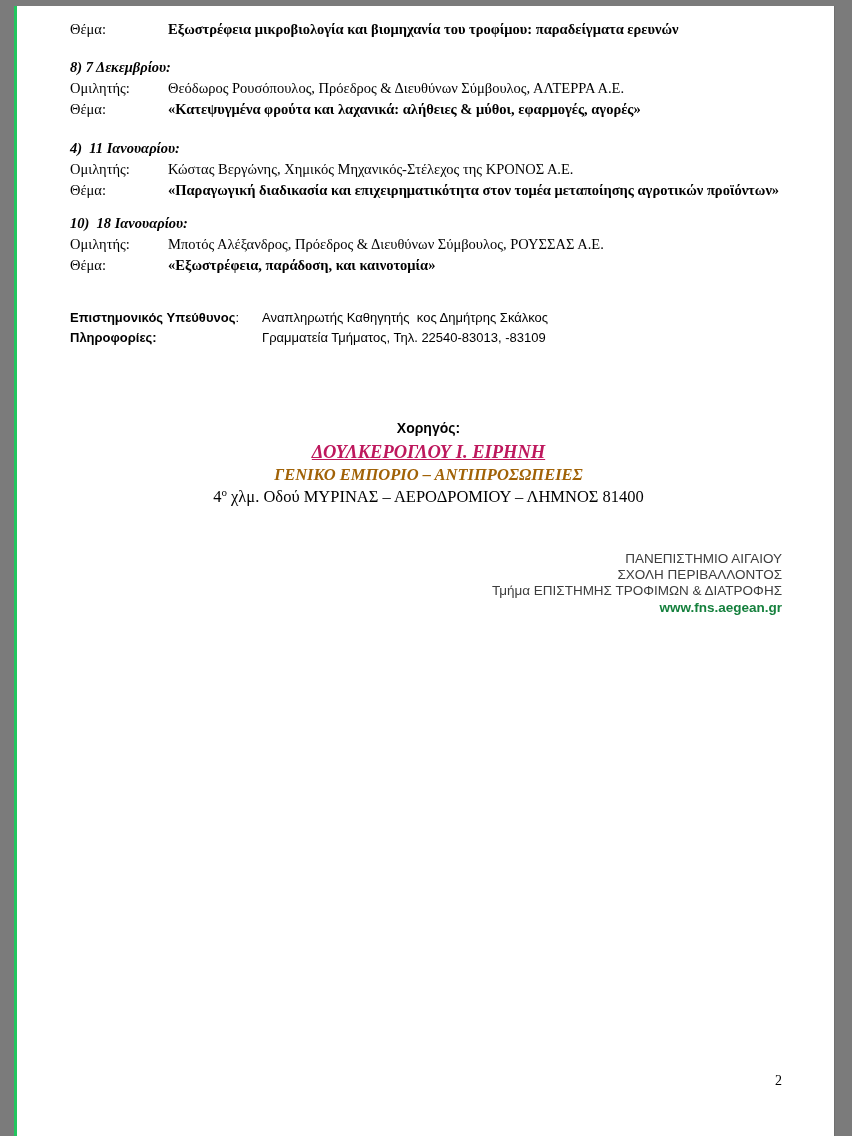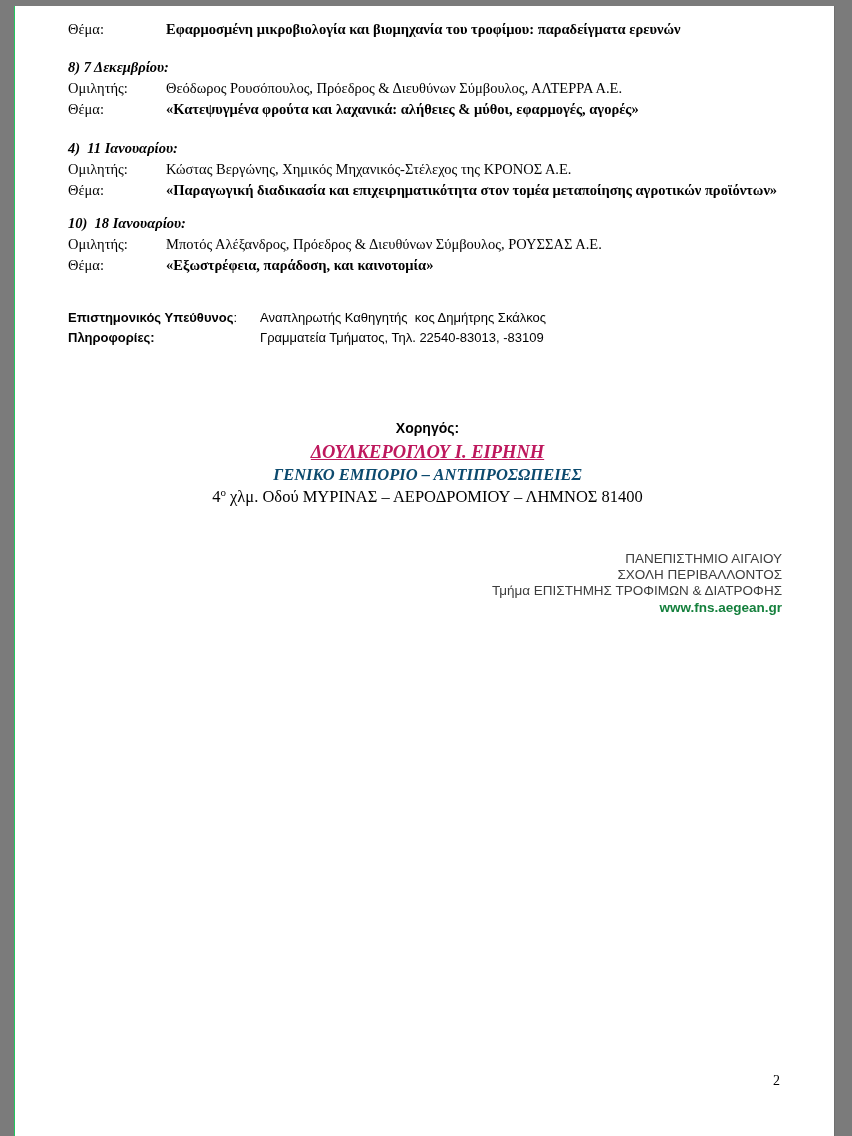--- a/index.html
+++ b/index.html
@@ -18,21 +18,21 @@
     background: #7b7b7b;
   }
   .page {
     position: absolute;
     left: 14px;
     top: 6px;
     width: 821px;
     height: 1130px;
     background: #ffffff;
     border-right: 1px solid #6f6f6f;
-    border-left: 1px solid #22c55e;
+    border-left: 3px solid #22c55e;
     box-sizing: border-box;
     color: #000000;
   }
   .content {
     padding: 13px 47px 0 53px;
   }
   
   .listing {
     font-size: 14.5px;
     line-height: 21px;
@@ -121,21 +121,21 @@
 <body>
 
 <div class="viewport">
   <div class="page">
     <div class="content">
 
       <div class="listing">
 
         <div class="lrow">
           <span>Θέμα:</span>
-          <span class="val b">Εφαρμοσμένη μικροβιολογία και βιομηχανία του τροφίμου: παραδείγματα ερευνών</span>
+          <span class="val b">Εξωστρέφεια μικροβιολογία και βιομηχανία του τροφίμου: παραδείγματα ερευνών</span>
         </div>
 
         <div>
           <div class="entry-heading mt-intro">8) 7 Δεκεμβρίου:</div>
           <div class="lrow">
             <span>Ομιλητής:</span>
             <span class="val">Θεόδωρος Ρουσόπουλος, Πρόεδρος &amp; Διευθύνων Σύμβουλος, ΑΛΤΕΡΡΑ Α.Ε.</span>
           </div>
           <div class="lrow">
             <span>Θέμα:</span>
@@ -172,21 +172,21 @@
       <div class="contact">
         <span><b>Επιστημονικός Υπεύθυνος</b><span>:</span></span>
         <span class="pre">Αναπληρωτής Καθηγητής  κος Δημήτρης Σκάλκος</span>
         <b>Πληροφορίες:</b>
         <span>Γραμματεία Τμήματος, Τηλ. 22540-83013, -83109</span>
       </div>
 
       <div class="sponsor">
         <div class="sponsor-heading">Χορηγός:</div>
         <div class="sponsor-name" style="color:#be185d">ΔΟΥΛΚΕΡΟΓΛΟΥ Ι. ΕΙΡΗΝΗ</div>
-        <div class="sponsor-subtitle" style="color:#0c4a6e">ΓΕΝΙΚΟ ΕΜΠΟΡΙΟ – ΑΝΤΙΠΡΟΣΩΠΕΙΕΣ</div>
+        <div class="sponsor-subtitle" style="color:#a16207">ΓΕΝΙΚΟ ΕΜΠΟΡΙΟ – ΑΝΤΙΠΡΟΣΩΠΕΙΕΣ</div>
         <div class="sponsor-address"><span>4</span><sup>ο</sup><span> χλμ. Οδού ΜΥΡΙΝΑΣ – ΑΕΡΟΔΡΟΜΙΟΥ – ΛΗΜΝΟΣ 81400</span></div>
       </div>
 
       <div class="university">
         <div>ΠΑΝΕΠΙΣΤΗΜΙΟ ΑΙΓΑΙΟΥ</div>
         <div>ΣΧΟΛΗ ΠΕΡΙΒΑΛΛΟΝΤΟΣ</div>
         <div>Τμήμα ΕΠΙΣΤΗΜΗΣ ΤΡΟΦΙΜΩΝ &amp; ΔΙΑΤΡΟΦΗΣ</div>
         <div class="site">www.fns.aegean.gr</div>
       </div>
 

